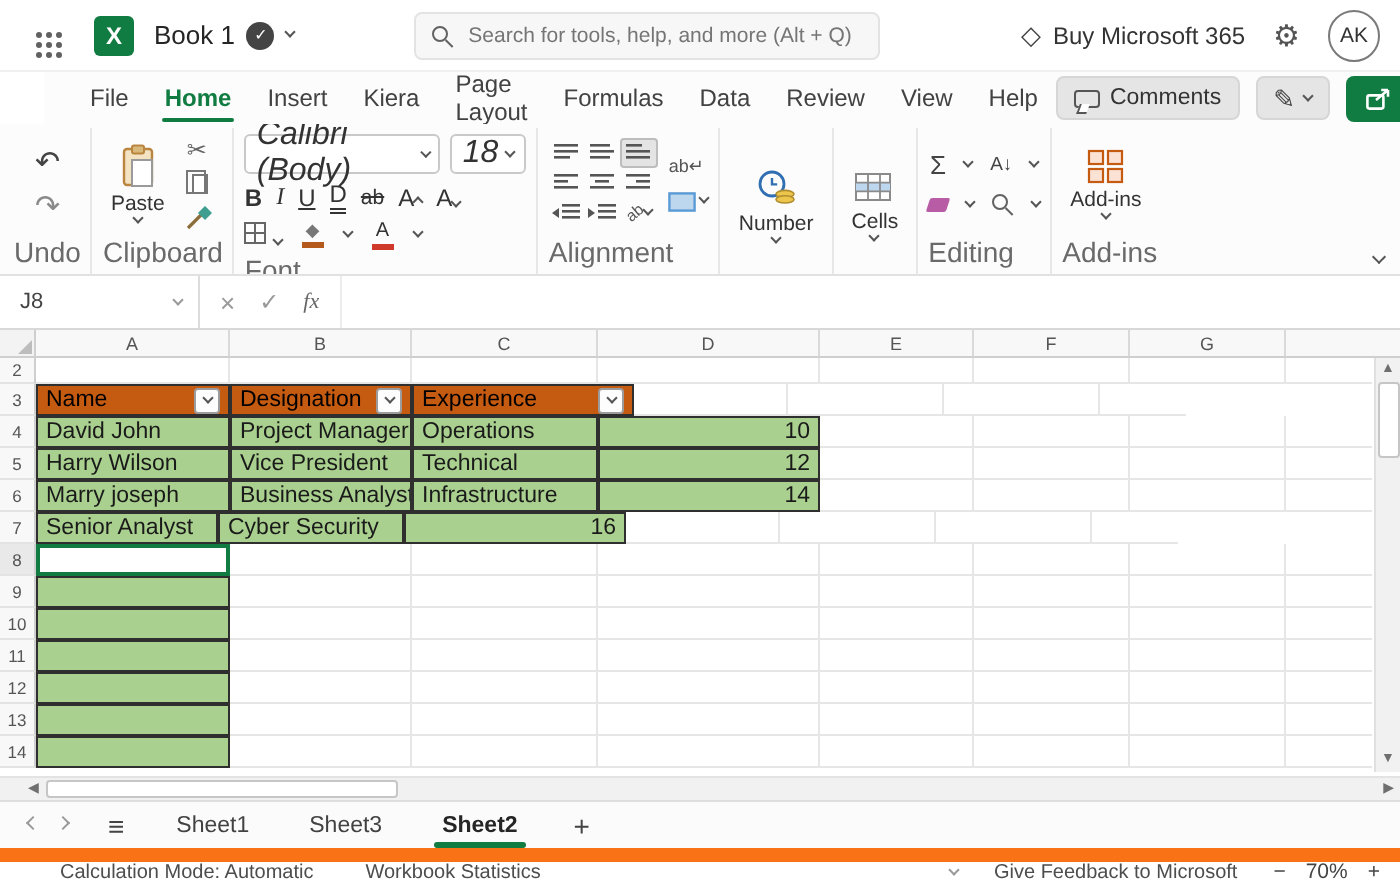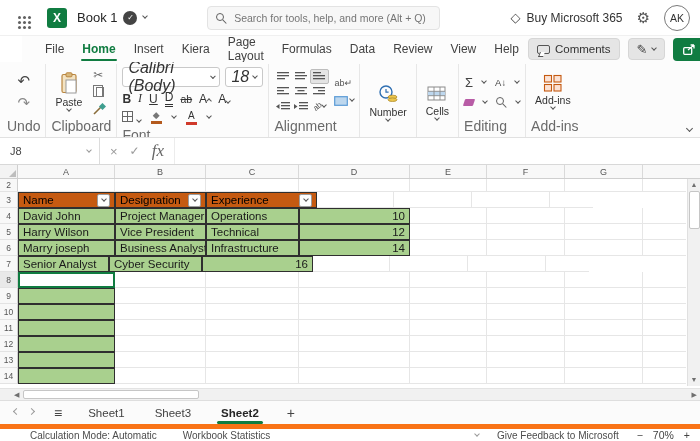--- a/index.html
+++ b/index.html
@@ -78,21 +78,21 @@
   .eraser{display:inline-block;width:10px;height:7px;background:#b85ca6;transform:skewX(-18deg);border-radius:1px;}
   .bord{display:inline-block;width:11px;height:11px;border:1.2px solid #666;
         background:linear-gradient(#666,#666) center/100% 1.2px no-repeat,linear-gradient(#666,#666) center/1.2px 100% no-repeat;}
   .collapse-chev{position:absolute;right:8px;bottom:6px;}
 
   
   .fbar{height:27px;display:flex;align-items:stretch;border-bottom:1px solid #d8d8d8;background:#fff;}
   .namebox{width:100px;display:flex;align-items:center;justify-content:space-between;padding:0 8px 0 10px;
            border-right:1px solid #dcdcdc;font-size:11px;color:#444;}
   .fbar-icons{display:flex;align-items:center;gap:12px;padding:0 10px;color:#9a9a9a;font-size:12px;border-right:1px solid #ececec;}
-  .fx{font-family:"Liberation Serif",serif;font-style:italic;font-size:17px;color:#666;}
+  .fx{font-family:"Liberation Serif",serif;font-style:italic;font-size:11px;color:#666;}
   .finput{flex:1;}
 
   
   .grid{height:235px;position:relative;background:#fff;}
   .chrow{display:flex;height:14px;background:#f8f8f8;border-bottom:1px solid #cfcfcf;}
   .corner{width:18px;border-right:1px solid #cfcfcf;position:relative;background:#f3f3f3;}
   .corner::after{content:"";position:absolute;right:1px;bottom:1px;border-left:7px solid transparent;border-bottom:7px solid #bdbdbd;}
   .ch{display:flex;align-items:center;justify-content:center;font-size:9px;color:#555;border-right:1px solid #d9d9d9;}
   .row{display:flex;height:16px;}
   .row.r2{height:13px;}
@@ -122,21 +122,21 @@
   
   .sheetbar{height:24px;display:flex;align-items:center;background:#fbfbfb;border-top:1px solid #dedede;padding:0 8px;gap:10px;}
   .sheetnav{display:flex;align-items:center;gap:10px;margin:0 4px 0 6px;}
   .hamburger{font-size:14px;color:#444;margin:0 6px;}
   .stab{padding:3px 10px;font-size:11.5px;color:#424242;position:relative;}
   .stab.active{font-weight:bold;color:#252525;}
   .stab.active::after{content:"";position:absolute;left:6px;right:6px;bottom:-2px;height:2.5px;background:#107C41;border-radius:2px;}
   .addsheet{font-size:14px;color:#444;padding:0 8px;}
 
   
-  .statusbar{height:17px;display:flex;align-items:center;background:#fff;border-top:5px solid #f97316;
+  .statusbar{height:17px;display:flex;align-items:center;background:#fff;border-top:7px solid #f97316;
              font-size:10px;color:#4d4d4d;padding:0 10px 0 30px;gap:26px;}
   .sb-right{margin-left:auto;display:flex;align-items:center;gap:18px;}
   .zoomctl{display:flex;align-items:center;gap:10px;font-size:10.5px;color:#444;}
 </style>
 </head>
 <body>
 
 <div class="app">
 
   <div class="topbar">

